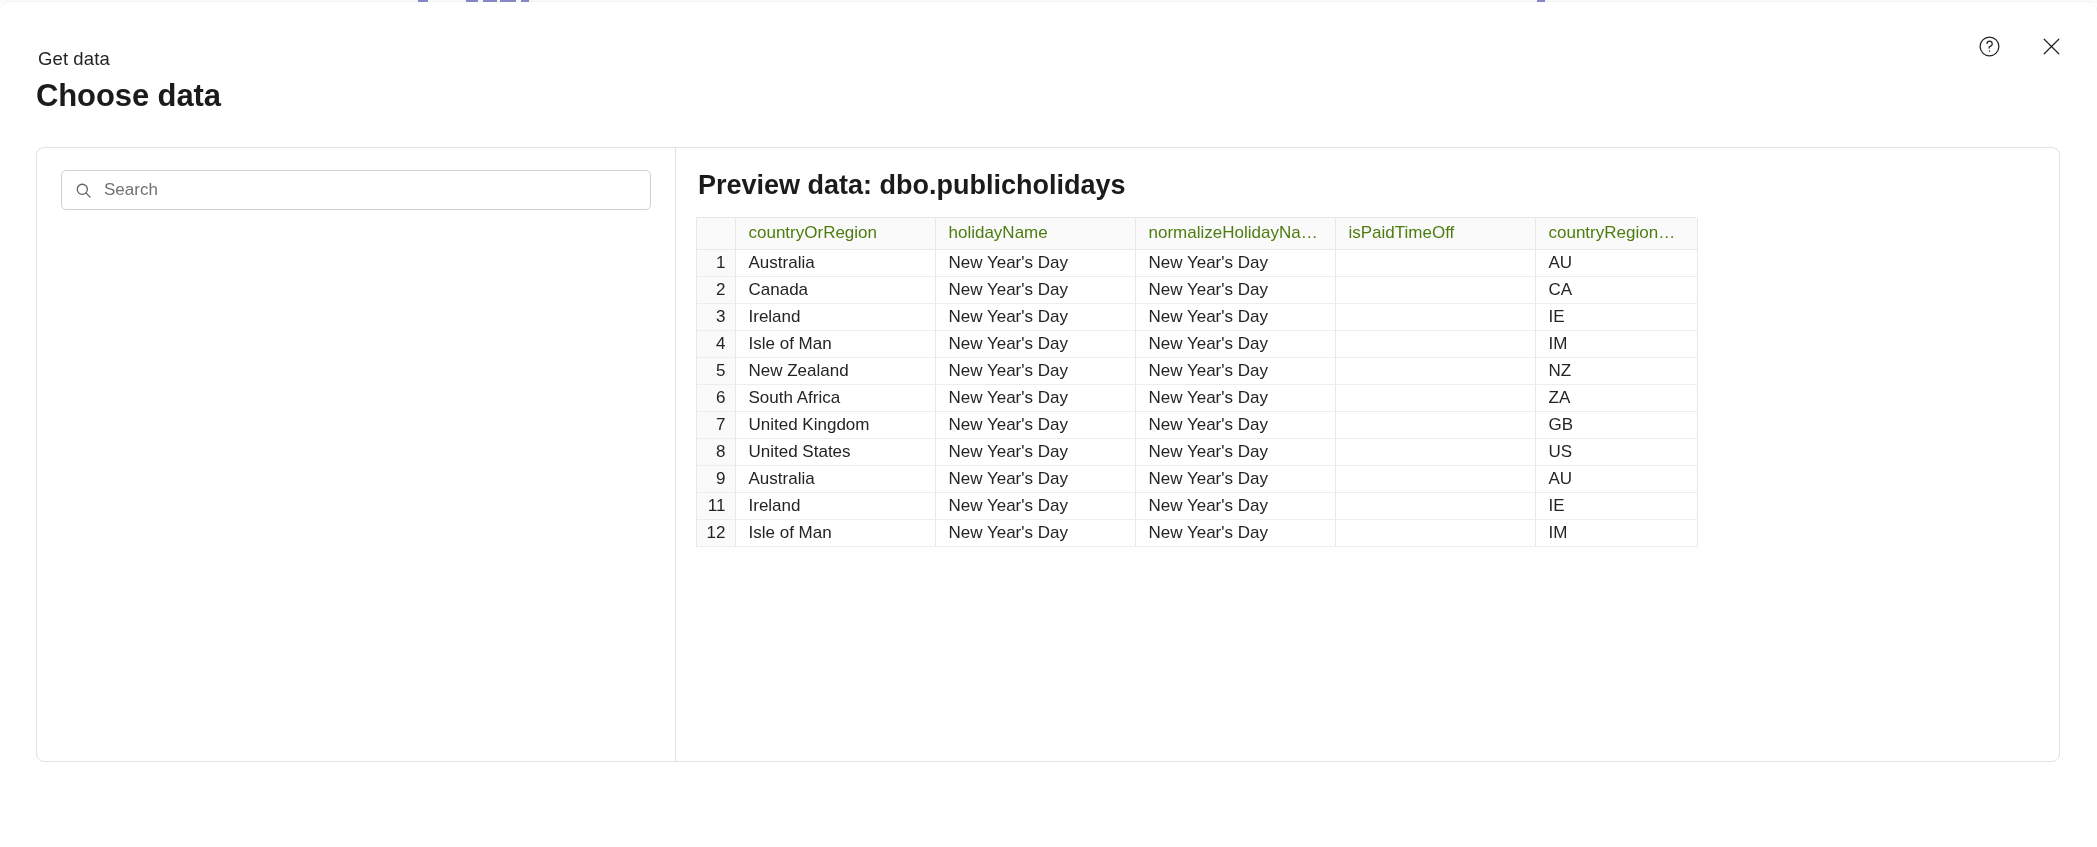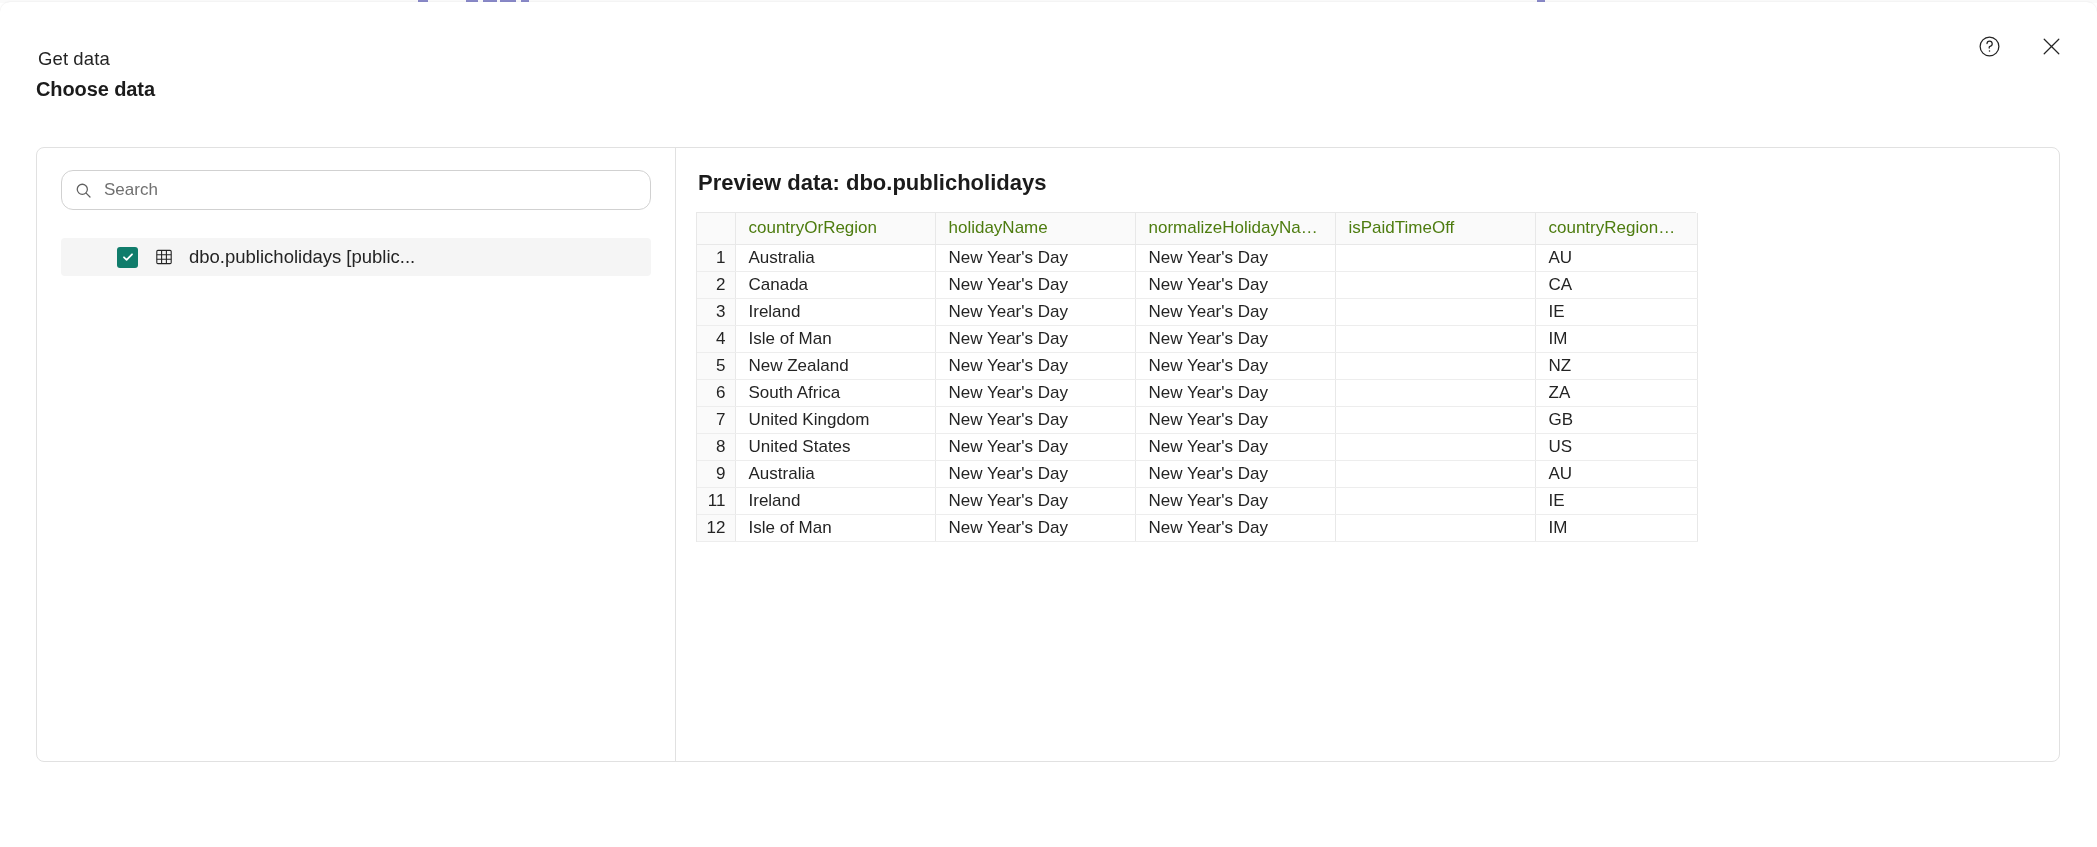--- a/index.html
+++ b/index.html
@@ -49,21 +49,21 @@
     position: absolute;
     left: 38px; top: 46px;
     font-size: 18.5px;
     color: #242424;
     letter-spacing: .1px;
     text-align: center;
   }
   .page-title {
     position: absolute;
     left: 36px; top: 76px;
-    font-size: 20px;
+    font-size: 31px;
     font-weight: 600;
     color: #1b1b1b;
     letter-spacing: -0.1px;
   }
   .header-actions {
     position: absolute;
     right: 26px; top: 26px;
     display: flex;
     align-items: center;
     gap: 22px;
@@ -99,21 +99,21 @@
     flex: 0 0 639px;
     border-right: 1px solid #e1e1e1;
     padding: 22px 24px 0 24px;
     position: relative;
   }
 
   .search-wrap {
     position: relative;
     height: 40px;
     border: 1px solid #d1d1d1;
-    border-radius: 12px;
+    border-radius: 5px;
     background: #ffffff;
     display: flex;
     align-items: center;
     padding: 0 12px;
     gap: 11px;
   }
   .search-icon { flex: 0 0 auto; color: #616161; display:flex; }
   .search-input {
     border: none;
     outline: none;
@@ -177,21 +177,21 @@
     text-overflow: ellipsis;
   }
 
   
   .right-panel {
     flex: 1 1 auto;
     padding: 22px 18px 0 20px;
     min-width: 0;
   }
   .preview-title {
-    font-size: 22px;
+    font-size: 27px;
     font-weight: 600;
     color: #1b1b1b;
     margin-bottom: 16px;
     margin-left: 2px;
   }
 
   .grid-wrap {
     border: 1px solid #e8e8e8;
     border-right: none;
     border-bottom: none;
@@ -311,36 +311,20 @@
             <circle cx="10.5" cy="10.5" r="6.4"></circle>
             <path d="M15.3 15.3 L20.2 20.2"></path>
           </svg>
         </span>
         <input class="search-input" type="text" placeholder="Search" style="">
       </div>
 
       <div class="tree">
 
 
-        <div class="tree-row level1 selected">
-          <span class="chevron spacer"></span>
-          <span class="indent-1"></span>
-          <span class="cbx">
-            <svg width="14" height="14" viewBox="0 0 16 16" fill="none" stroke="#ffffff" stroke-width="2" stroke-linecap="round" stroke-linejoin="round">
-              <path d="M3.4 8.3 L6.4 11.2 L12.6 4.9"></path>
-            </svg>
-          </span>
-          <span class="node-icon">
-            <svg width="20" height="20" viewBox="0 0 20 20" fill="none" stroke="currentColor" stroke-width="1.1">
-              <rect x="2.8" y="3.4" width="14.4" height="13.2" rx="1.1"></rect>
-              <path d="M2.8 7.8 H17.2 M2.8 12.2 H17.2 M7.6 3.4 V16.6 M12.4 3.4 V16.6"></path>
-            </svg>
-          </span>
-          <span class="node-label">dbo.publicholidays [public...</span>
-        </div>
 
       </div>
     </div>
 
     <div class="right-panel">
       <div class="preview-title">Preview data: dbo.publicholidays</div>
 
       <div class="grid-wrap">
         <table class="preview">
           <colgroup>

